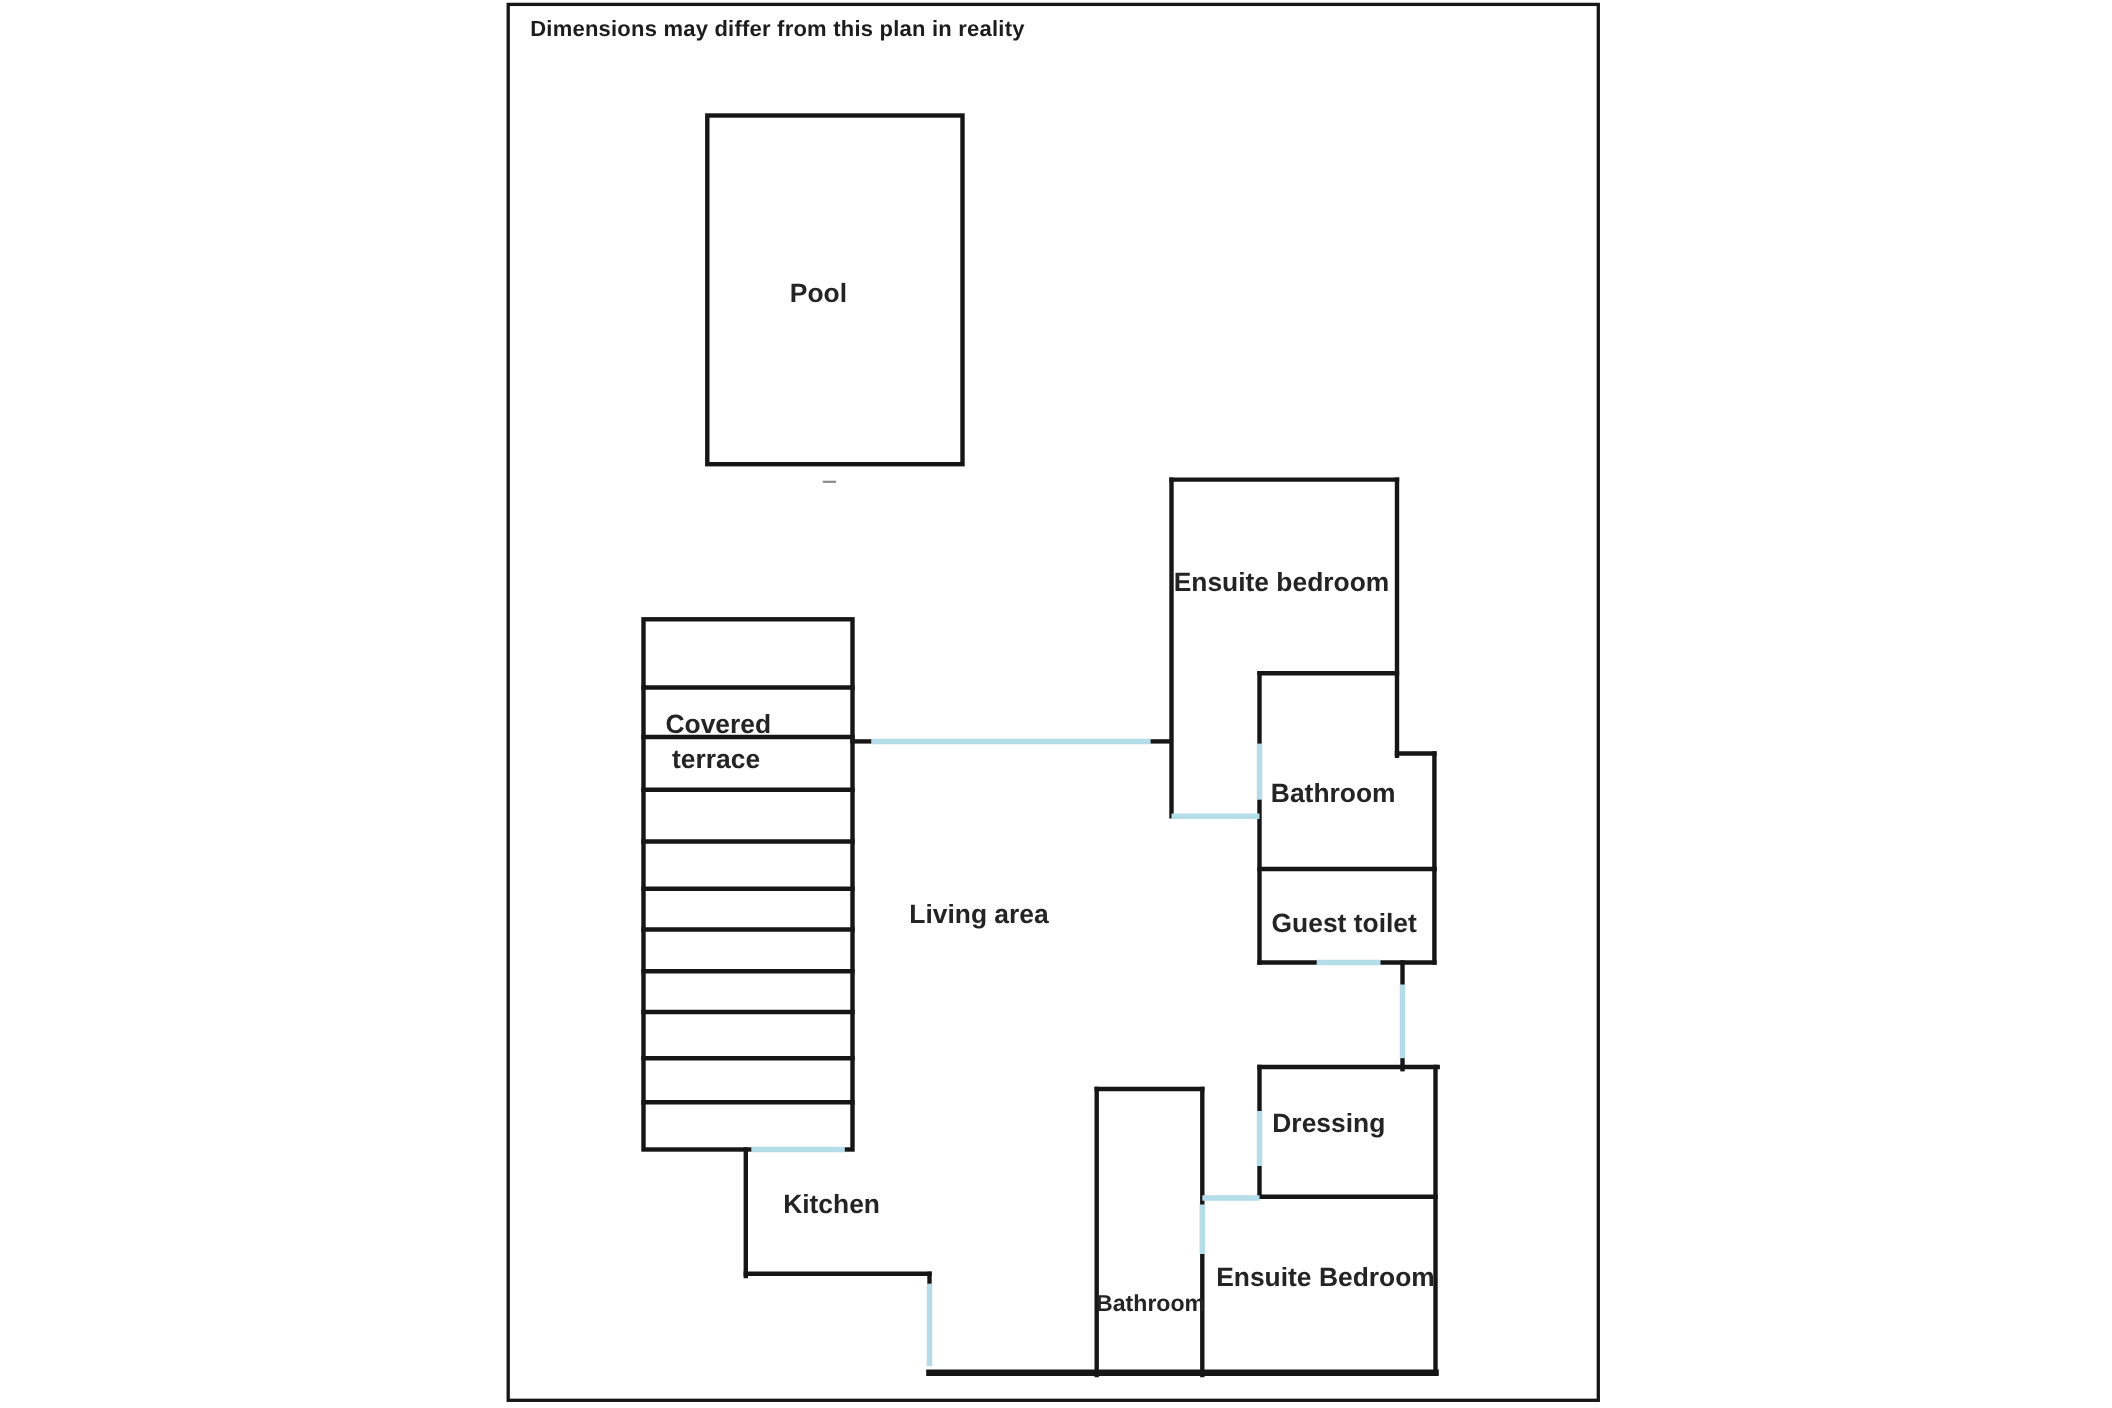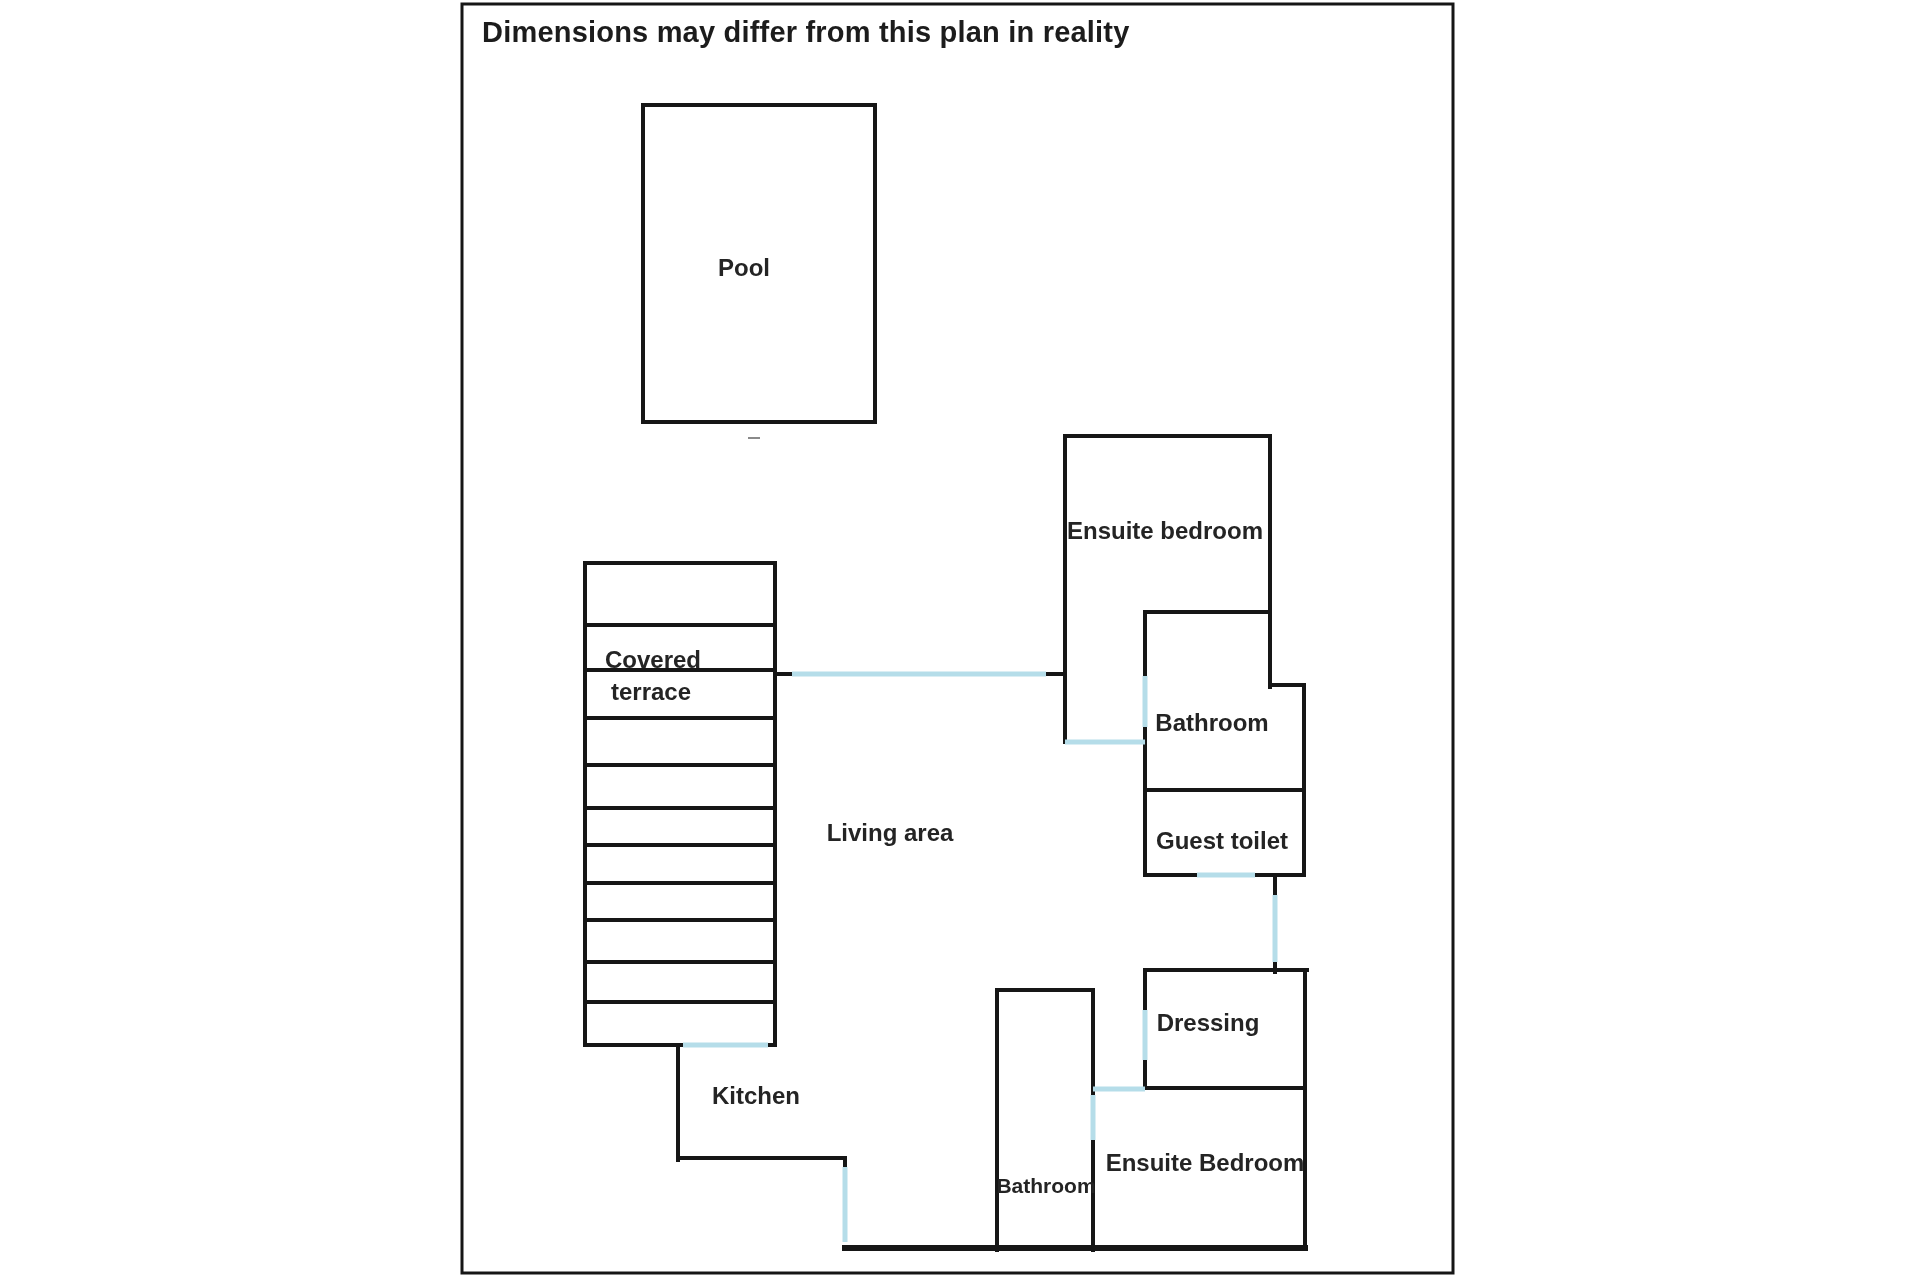--- a/index.html
+++ b/index.html
@@ -19,21 +19,21 @@
   }
   svg.plan {
     position: absolute;
     left: 0;
     top: 0;
   }
   .disclaimer {
     position: absolute;
     left: 482px;
     top: 16px;
-    font-size: 29px;
+    font-size: 20px;
     font-weight: 700;
     color: #1c1c1c;
     letter-spacing: 0.2px;
     white-space: nowrap;
   }
   svg text {
     font-family: "Liberation Sans", "DejaVu Sans", sans-serif;
   }
 </style>
 </head>

